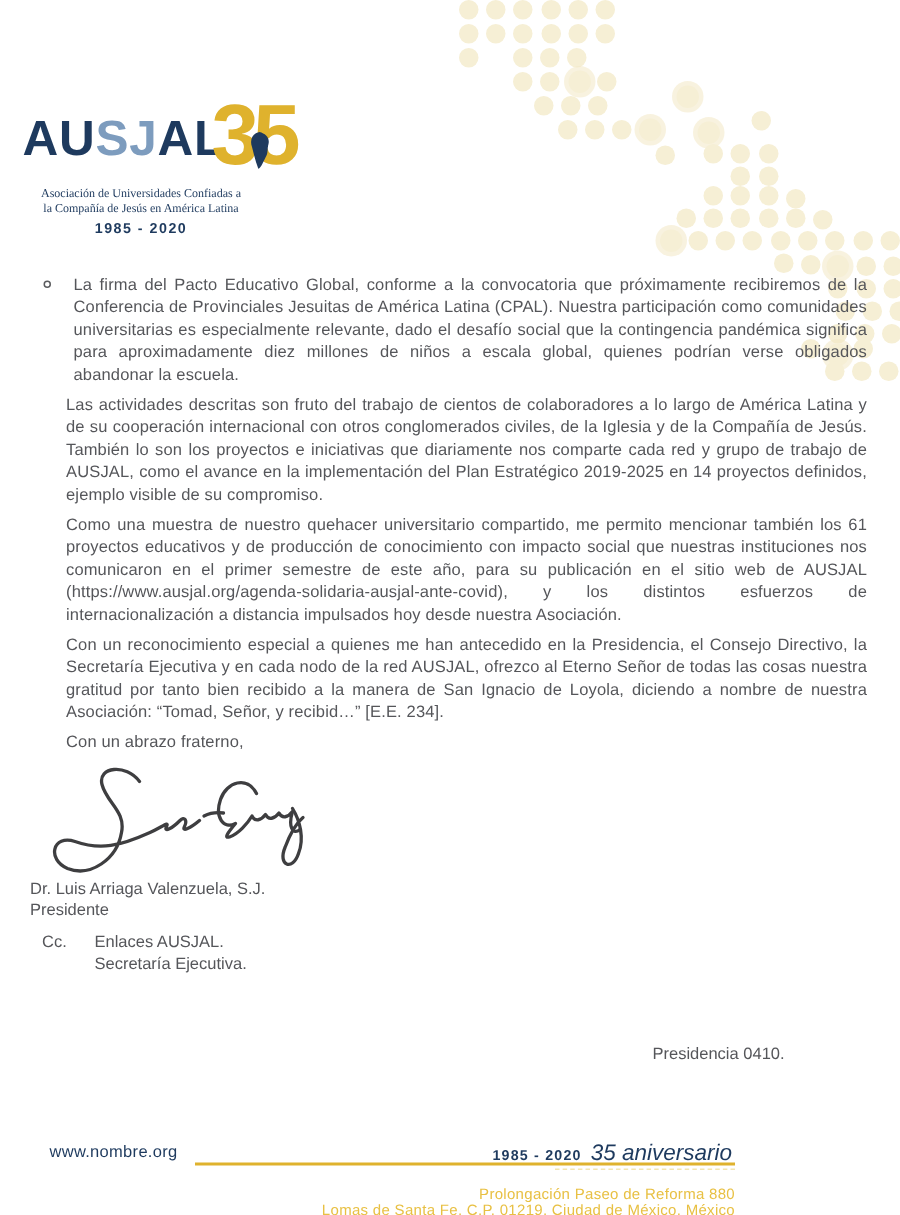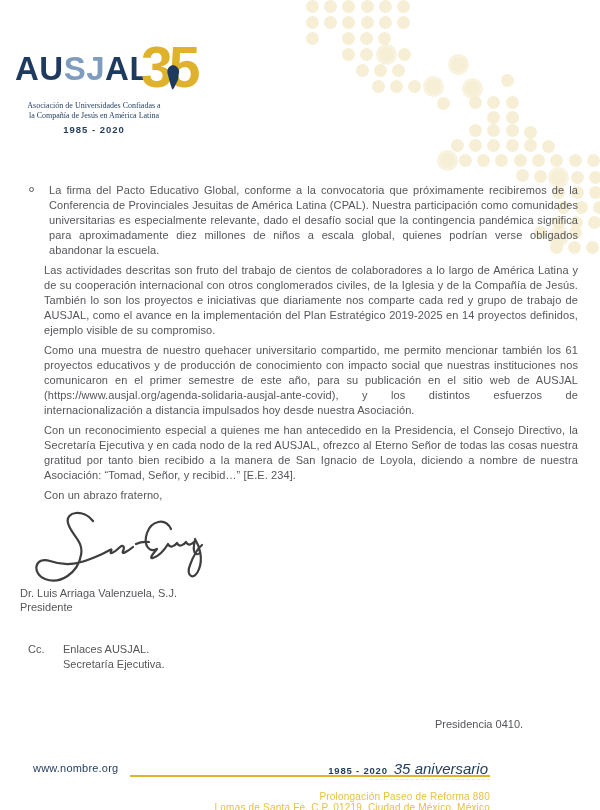--- a/index.html
+++ b/index.html
@@ -18,21 +18,21 @@
   .page{position:absolute;inset:0;background:#fff;}
 
   
   #dots-layer{position:absolute;inset:0;pointer-events:none;}
   .dot{position:absolute;width:13px;height:13px;border-radius:50%;
        background:var(--dot-fill);}
   .dot.ring{width:15px;height:15px;
        box-shadow:0 0 0 3px rgba(242,231,196,.55);}
 
   
-  .logo{position:absolute;left:15px;top:49px;width:172px;}
+  .logo{position:absolute;left:15px;top:72px;width:172px;}
   .wordmark{display:flex;align-items:flex-start;position:relative;height:46px;}
   .wm-text{font-weight:bold;font-size:33px;line-height:40px;letter-spacing:.5px;
            color:var(--navy);white-space:nowrap;}
   .wm-sj{color:var(--steel-blue);}
   .wm-num{font-weight:bold;font-size:57px;line-height:46px;letter-spacing:-4px;
           color:var(--gold);margin-left:-9px;margin-top:-5px;position:relative;z-index:2;}
   .map-glyph{position:absolute;left:151px;top:16px;z-index:3;}
   .tagline{margin-top:6px;width:158px;text-align:center;
            font-family:"Liberation Serif",serif;font-size:8px;line-height:9.5px;
            color:var(--navy);}
@@ -44,21 +44,21 @@
           color:var(--body-text);font-size:11px;line-height:15px;}
   .para{text-align:justify;margin-bottom:5px;letter-spacing:.1px;margin-left:24px;}
   .bullet-row{display:flex;margin-bottom:5px;}
   .bullet-marker{flex:0 0 auto;width:5px;height:5px;border:1.5px solid #5a5b5e;
           border-radius:50%;margin:4px 0 0 9px;}
   .bullet-text{flex:1;margin-left:15px;text-align:justify;letter-spacing:.1px;}
   .closing{margin-top:0;}
   .signature-wrap{height:78px;margin-top:4px;}
   .signer-name{line-height:14px;}
   .signer-title{line-height:14px;}
-  .cc-row{display:flex;margin-top:28px;}
+  .cc-row{display:flex;margin-top:7px;}
   .cc-label{flex:0 0 43px;padding-left:8px;}
   .cc-lines div{line-height:14.5px;}
   .reference{margin-top:46px;padding-left:415px;white-space:nowrap;}
 
   
   .footer{position:absolute;left:0;top:0;width:600px;height:810px;pointer-events:none;}
   .site-url{position:absolute;left:33px;top:762px;font-size:11px;letter-spacing:.2px;
             color:var(--navy);pointer-events:auto;}
   .footer-rule{position:absolute;left:130px;top:775px;width:360px;height:2px;
             background:var(--gold);}

